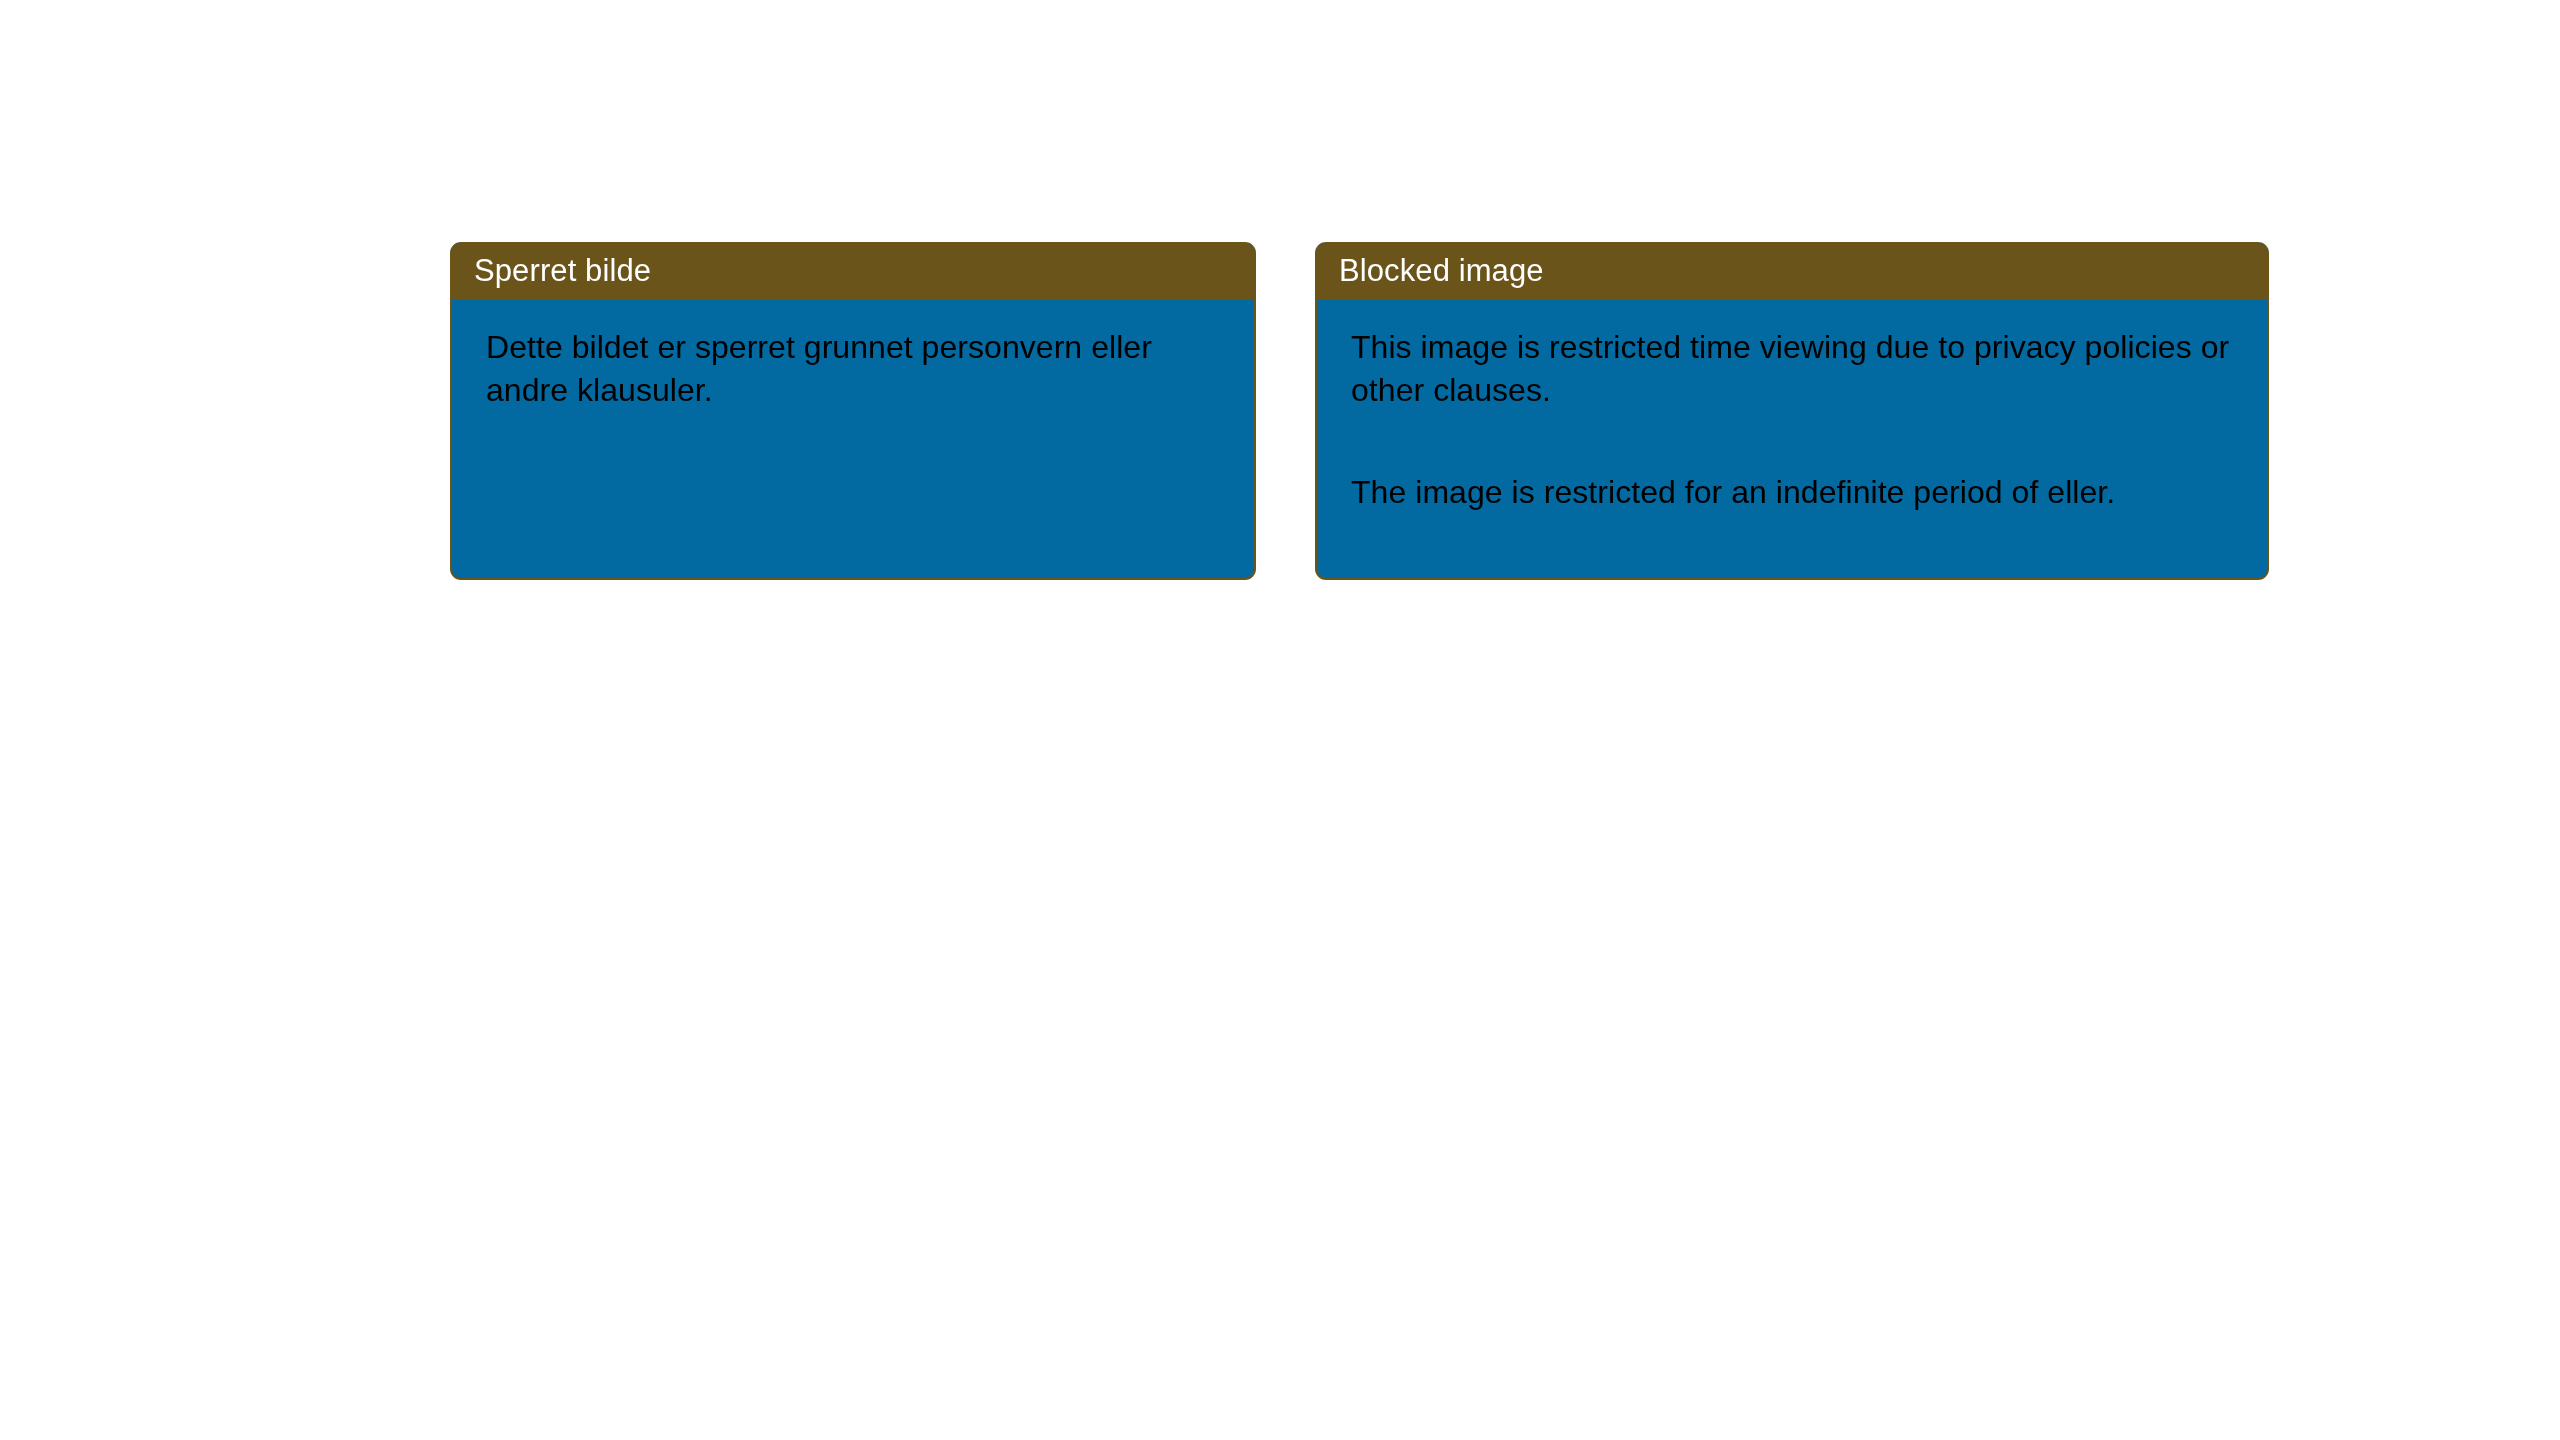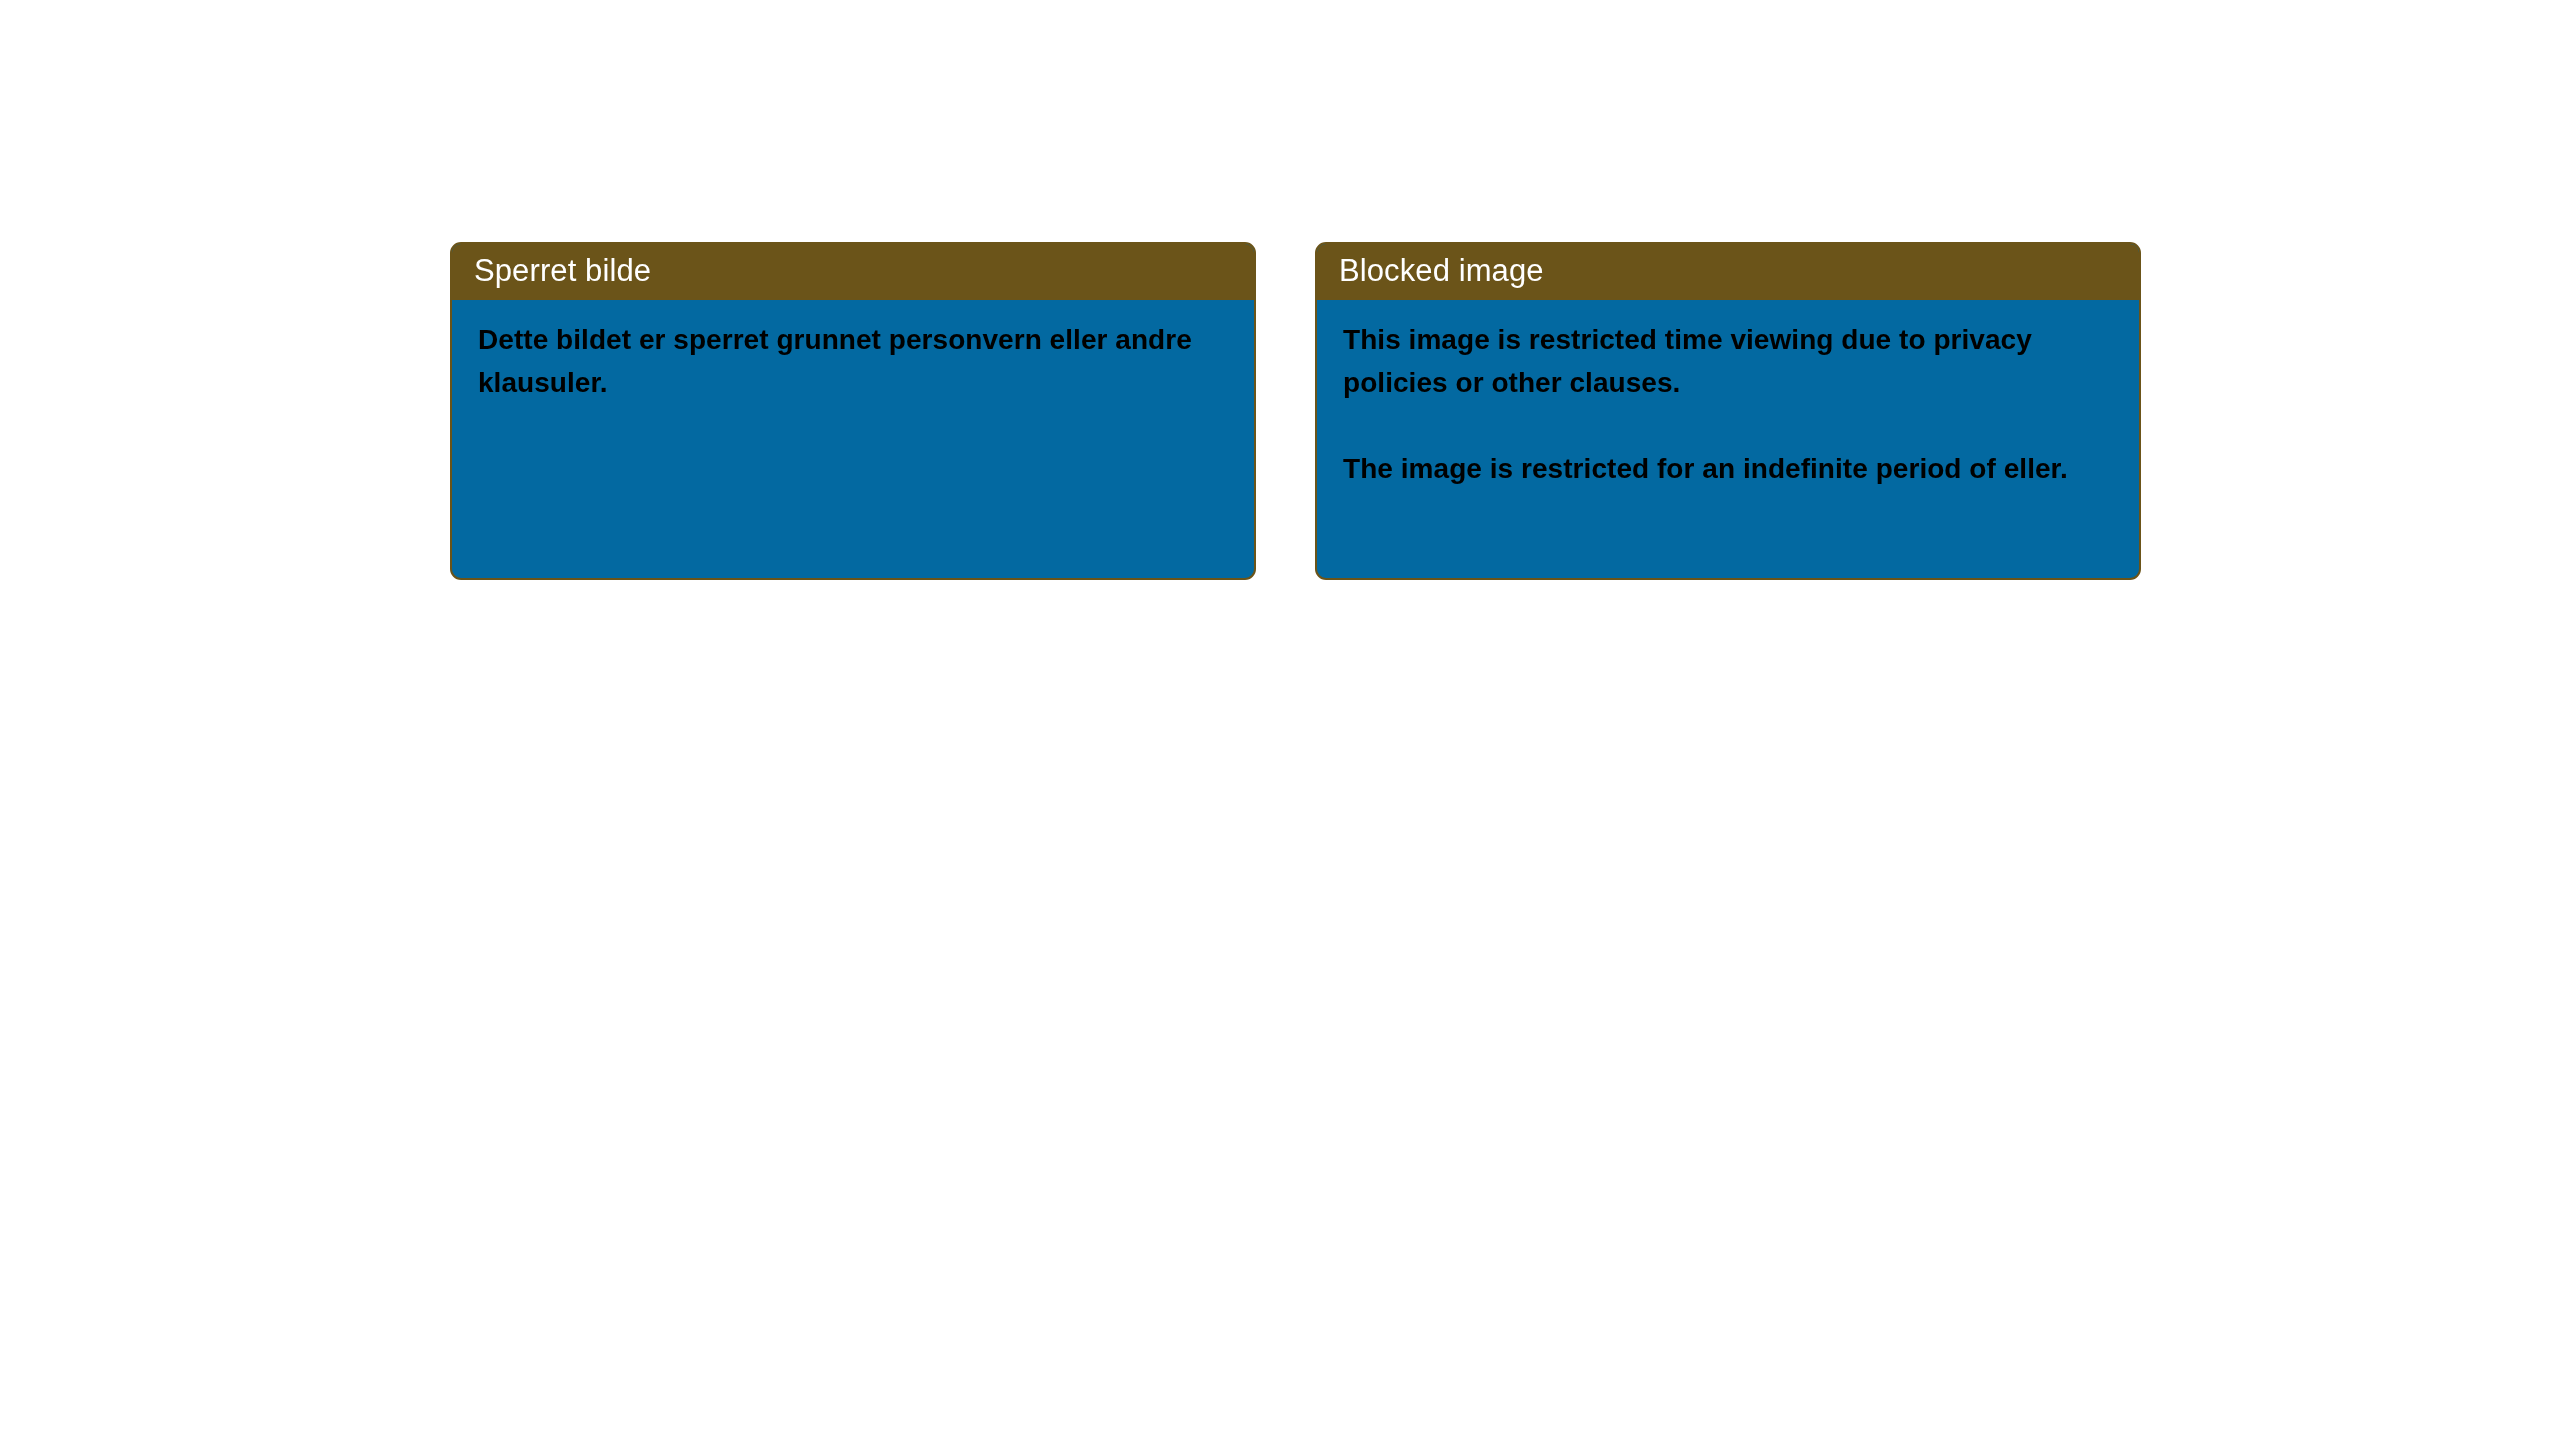--- a/index.html
+++ b/index.html
@@ -24,21 +24,21 @@
   .card {
     position: absolute;
     box-sizing: border-box;
     background: #0369a1;
     border: 2px solid #6b5419;
     border-radius: 11px;
     overflow: hidden;
   }
 
   .card-no  { left: 450px;  top: 242px; width: 806px; height: 338px; }
-  .card-en  { left: 1315px; top: 242px; width: 826px; height: 338px; }
+  .card-en  { left: 1315px; top: 242px; width: 954px; height: 338px; }
 
   .card-header {
     box-sizing: border-box;
     background: #6b5419;
     height: 58px;
     margin: -2px -2px 0 -2px;
     border-top-left-radius: 11px;
     border-top-right-radius: 11px;
     display: flex;
     align-items: center;
@@ -52,25 +52,25 @@
     font-weight: 400;
     letter-spacing: 0.1px;
     white-space: nowrap;
   }
 
   .card-body {
     padding: 18px 24px 0 26px;
   }
 
   .card-body p {
-    margin: 0;
+    margin: 8px;
     color: #000000;
-    font-size: 28px;
+    font-size: 32px;
     line-height: 43px;
-    font-weight: 700;
+    font-weight: 400;
     letter-spacing: 0.05px;
   }
 
   .para-gap {
     height: 43px;
   }
 </style>
 </head>
 <body>
 

